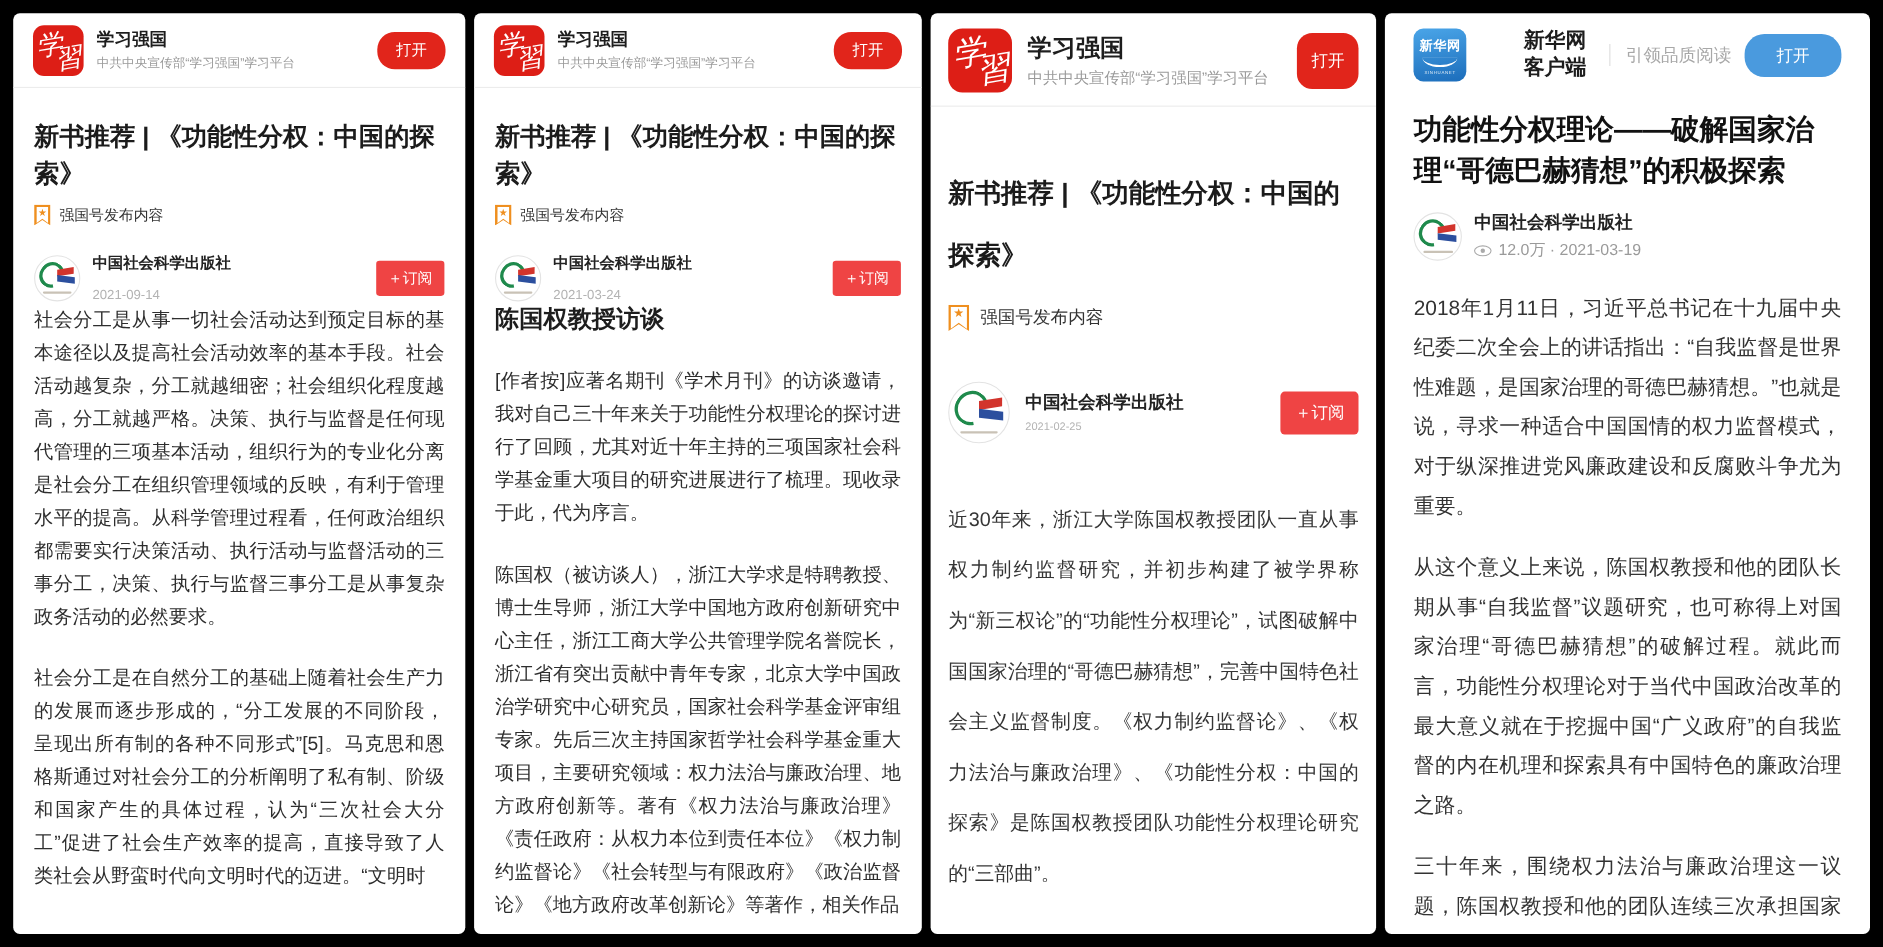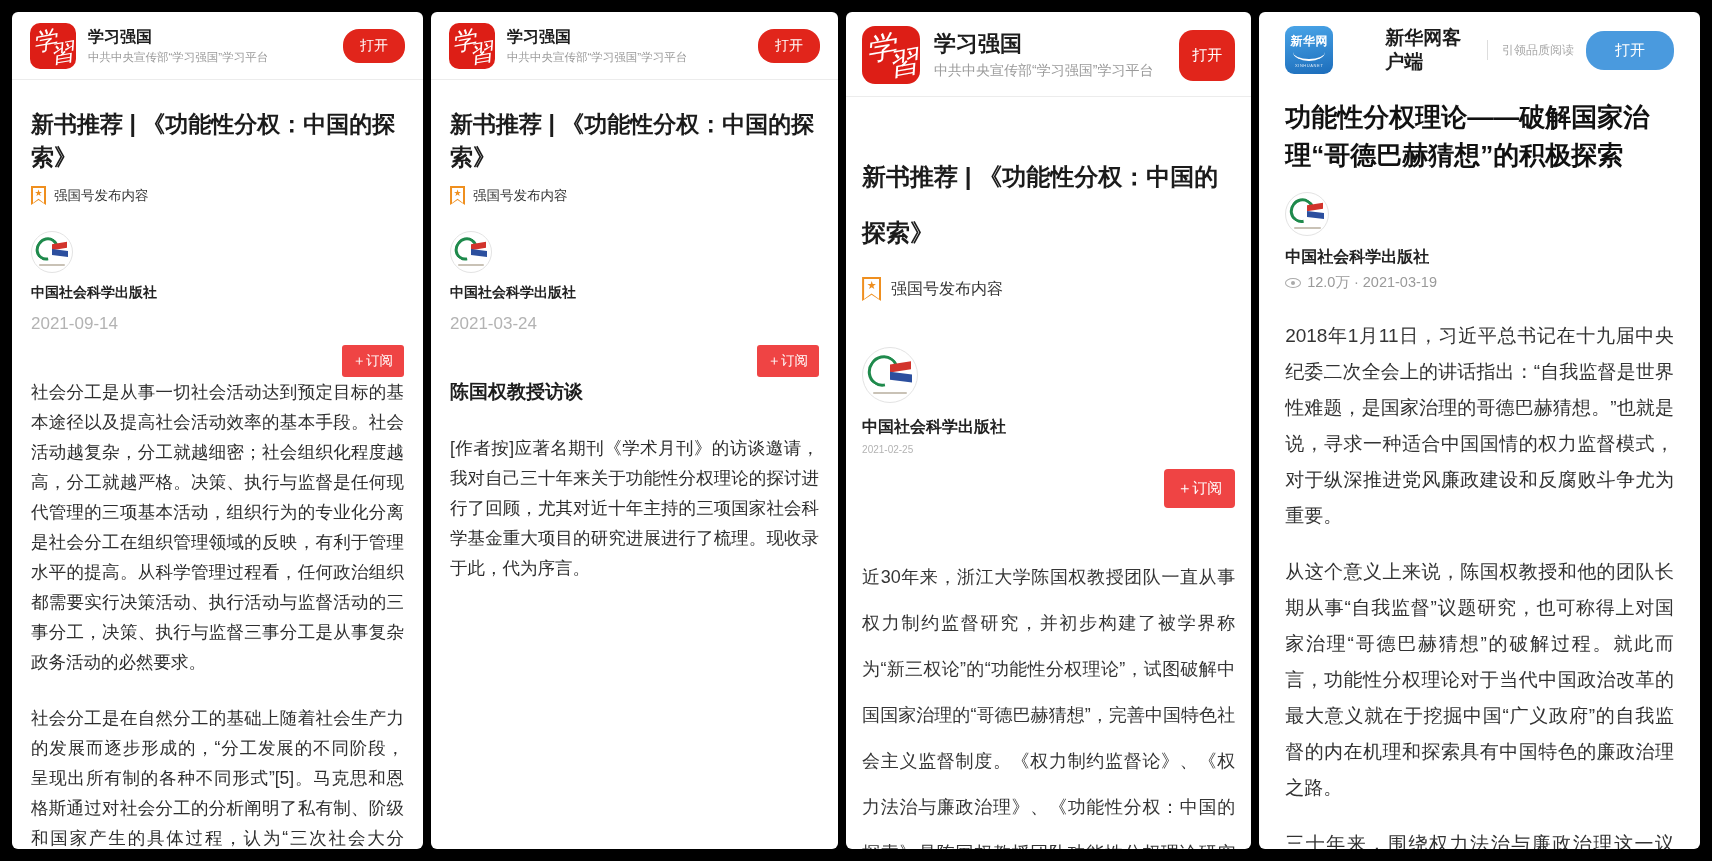--- a/index.html
+++ b/index.html
@@ -27,21 +27,21 @@
   .xxlogo.s58 .c1,.xxlogo.s58 .c2{font-size:30px;}
 
   
   .xhlogo{flex:none;width:48px;height:48px;border-radius:9px;background:linear-gradient(170deg,#4aa5e8 0%,#1c6dbb 100%);
           color:#fff;display:flex;flex-direction:column;align-items:center;justify-content:center;gap:2px;}
   .xhlogo .t{font-size:12px;font-weight:bold;letter-spacing:.5px;}
   .xhlogo .arc{width:66%;height:7px;border-bottom:2px solid #fff;border-radius:0 0 50% 50%/0 0 100% 100%;}
   .xhlogo .e{font-size:4px;letter-spacing:.6px;opacity:.85;}
 
   .vsep{width:1px;height:20px;background:#ddd;margin:0 2px 0 0;flex:none;}
-  .tagline{color:#a8a8a8;font-size:12px;white-space:nowrap;}
+  .tagline{color:#a8a8a8;font-size:16px;white-space:nowrap;}
   .p4 .appname{font-size:19px;margin-left:40px;}
 
   .open-pill{margin-left:auto;flex:none;background:#e1251b;color:#fff;border:none;border-radius:16px;
              font-size:14px;padding:8px 17px;font-family:inherit;}
   .open-sq{margin-left:auto;flex:none;background:#e1251b;color:#fff;border:none;border-radius:14px;
            font-size:15px;padding:16px 13px;font-family:inherit;}
   .open-blue{margin-left:auto;flex:none;background:#4a9ade;color:#fff;border:none;border-radius:18px;
              font-size:15px;padding:10px 29px;font-family:inherit;}
 
   
@@ -55,25 +55,25 @@
 
   .tagrow{display:flex;align-items:center;gap:8px;font-size:13.5px;color:#333;}
   .p3 .tagrow{font-size:16px;gap:10px;}
 
   .bm{position:relative;width:15px;height:19px;flex:none;}
   .bm .o{position:absolute;inset:0;background:#ef8f1f;clip-path:polygon(0 0,100% 0,100% 100%,50% 74%,0 100%);}
   .bm .i{position:absolute;inset:2px;background:#fff;clip-path:polygon(0 0,100% 0,100% 100%,50% 72%,0 100%);}
   .bm .s{position:absolute;left:0;right:0;top:1px;text-align:center;color:#ef8f1f;font-size:9px;line-height:12px;}
   .p3 .bm{width:19px;height:24px;} .p3 .bm .s{font-size:11px;line-height:15px;}
 
-  .pubrow{display:flex;margin-top:26px;gap:11px;flex-direction:column;}
+  .pubrow{display:flex;align-items:center;margin-top:26px;gap:11px;}
   .p3 .pubrow{margin-top:46px;gap:14px;}
   .p4 .pubrow{margin-top:18px;}
   .pubname{font-weight:bold;font-size:14px;color:#222;}
-  .pubdate{color:#b3b3b3;font-size:17px;margin-top:12px;}
+  .pubdate{color:#b3b3b3;font-size:12px;margin-top:12px;}
   .p3 .pubname{font-size:16px;} .p3 .pubdate{font-size:10px;margin-top:6px;}
   .p4 .pubname{font-size:16px;font-weight:bold;} .p4 .pubdate{font-size:14.5px;color:#9a9a9a;}
   .sub{margin-left:auto;flex:none;background:#ef4444;color:#fff;border:none;border-radius:3px;
        font-size:13.5px;padding:7px 11px;font-family:inherit;}
   .p3 .sub{font-size:15px;padding:10px 13px;border-radius:4px;}
 
   
   .cass{flex:none;position:relative;border-radius:50%;background:#fff;border:1px solid #e3e3e3;overflow:hidden;}
   .cass.s40{width:40px;height:40px;} .cass.s54{width:54px;height:54px;} .cass.s42{width:42px;height:42px;}
   .cass .arc{position:absolute;left:10%;top:13%;width:56%;height:60%;border:3px solid #1f8a4c;border-radius:50%;
@@ -86,21 +86,21 @@
        position:relative;margin-right:6px;vertical-align:-1px;box-sizing:border-box;}
   .eye::after{content:"";position:absolute;width:4px;height:4px;background:#aaa;border-radius:50%;
               left:50%;top:50%;transform:translate(-50%,-50%);}
   .viewsrow{display:flex;align-items:center;margin-top:5px;}
 
   .body{font-size:17.5px;line-height:30px;color:#2e2e2e;text-align:justify;}
   .body p{margin:0 0 26px;}
   .p3 .body{margin-top:46px;font-size:18px;line-height:46px;color:#353535;}
   .p4 .body{margin-top:26px;font-size:19px;line-height:36px;color:#333;}
   .p4 .body p{margin:0 0 20px;}
-  .secthead{font-size:19px;font-weight:bold;color:#1d1d1d;margin:0 0 26px;}
+  .secthead{font-size:22px;font-weight:bold;color:#1d1d1d;margin:0 0 26px;}
 </style>
 </head>
 <body>
 
 <div class="stage">
 
   <div class="panel p1">
     <div class="hdr">
       <div class="xxlogo s46">
         <span class="c1">学</span>
@@ -174,20 +174,21 @@
         <div>
           <div class="pubname">中国社会科学出版社</div>
           <div class="pubdate">2021-03-24</div>
         </div>
         <button class="sub">＋订阅</button>
       </div>
       <div class="body">
         <h2 class="secthead">陈国权教授访谈</h2>
         <div>
             <p>[作者按]应著名期刊《学术月刊》的访谈邀请，我对自己三十年来关于功能性分权理论的探讨进行了回顾，尤其对近十年主持的三项国家社会科学基金重大项目的研究进展进行了梳理。现收录于此，代为序言。</p>
+            <p>陈国权（被访谈人），浙江大学求是特聘教授、博士生导师，浙江大学中国地方政府创新研究中心主任，浙江工商大学公共管理学院名誉院长，浙江省有突出贡献中青年专家，北京大学中国政治学研究中心研究员，国家社会科学基金评审组专家。先后三次主持国家哲学社会科学基金重大项目，主要研究领域：权力法治与廉政治理、地方政府创新等。著有《权力法治与廉政治理》《责任政府：从权力本位到责任本位》《权力制约监督论》《社会转型与有限政府》《政治监督论》《地方政府改革创新论》等著作，相关作品</p>
           </div>
       </div>
     </div>
   </div>
 
   <div class="panel p3">
     <div class="hdr">
       <div class="xxlogo s58">
         <span class="c1">学</span>
         <span class="c2">習</span>

